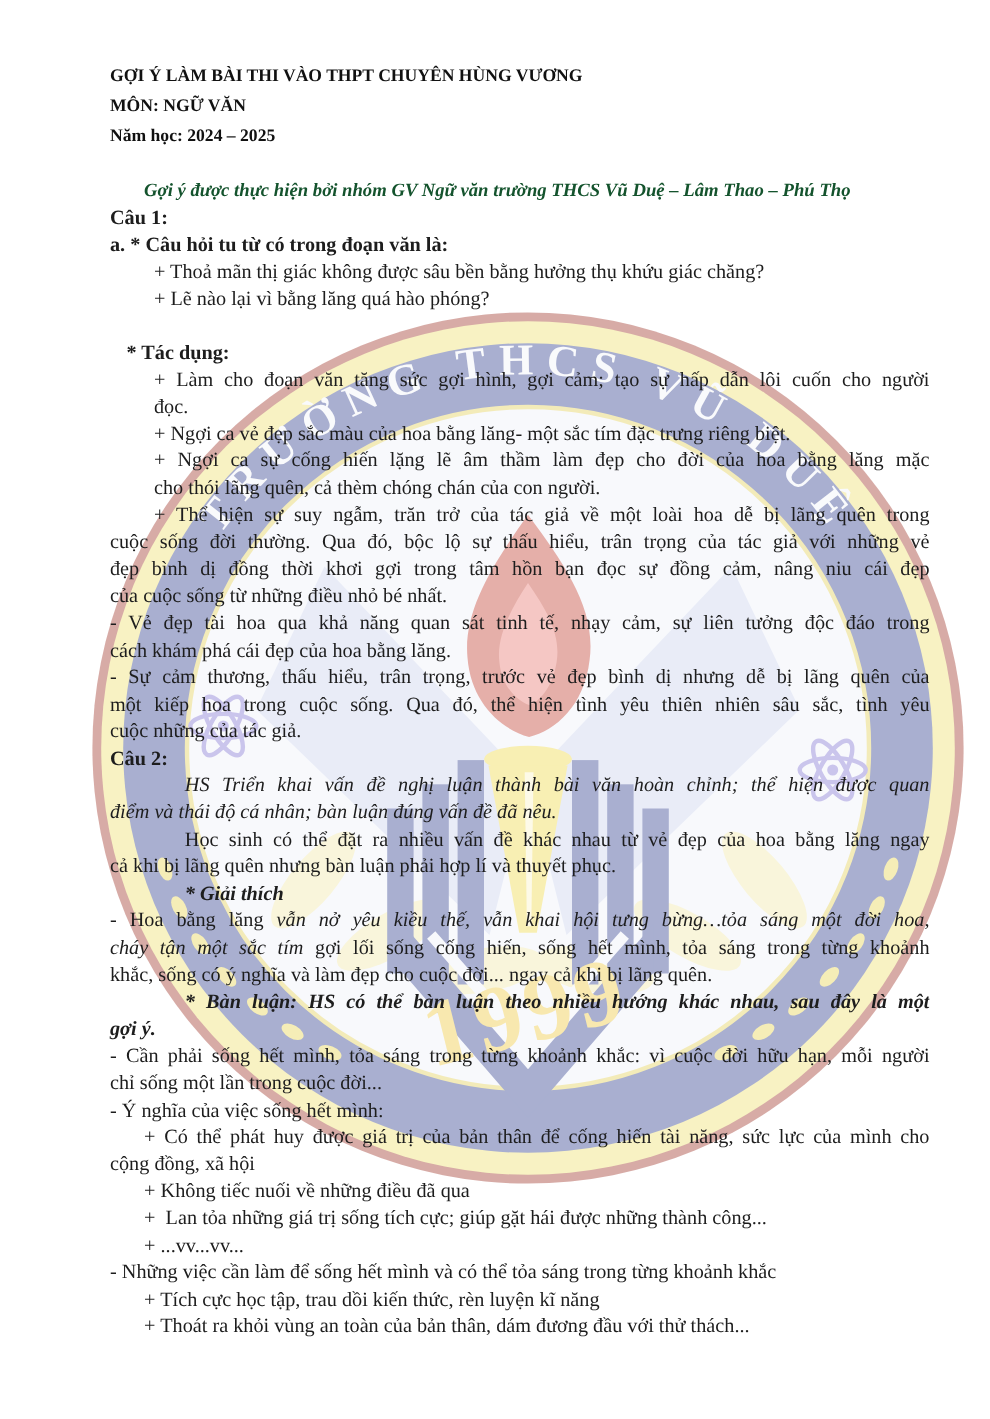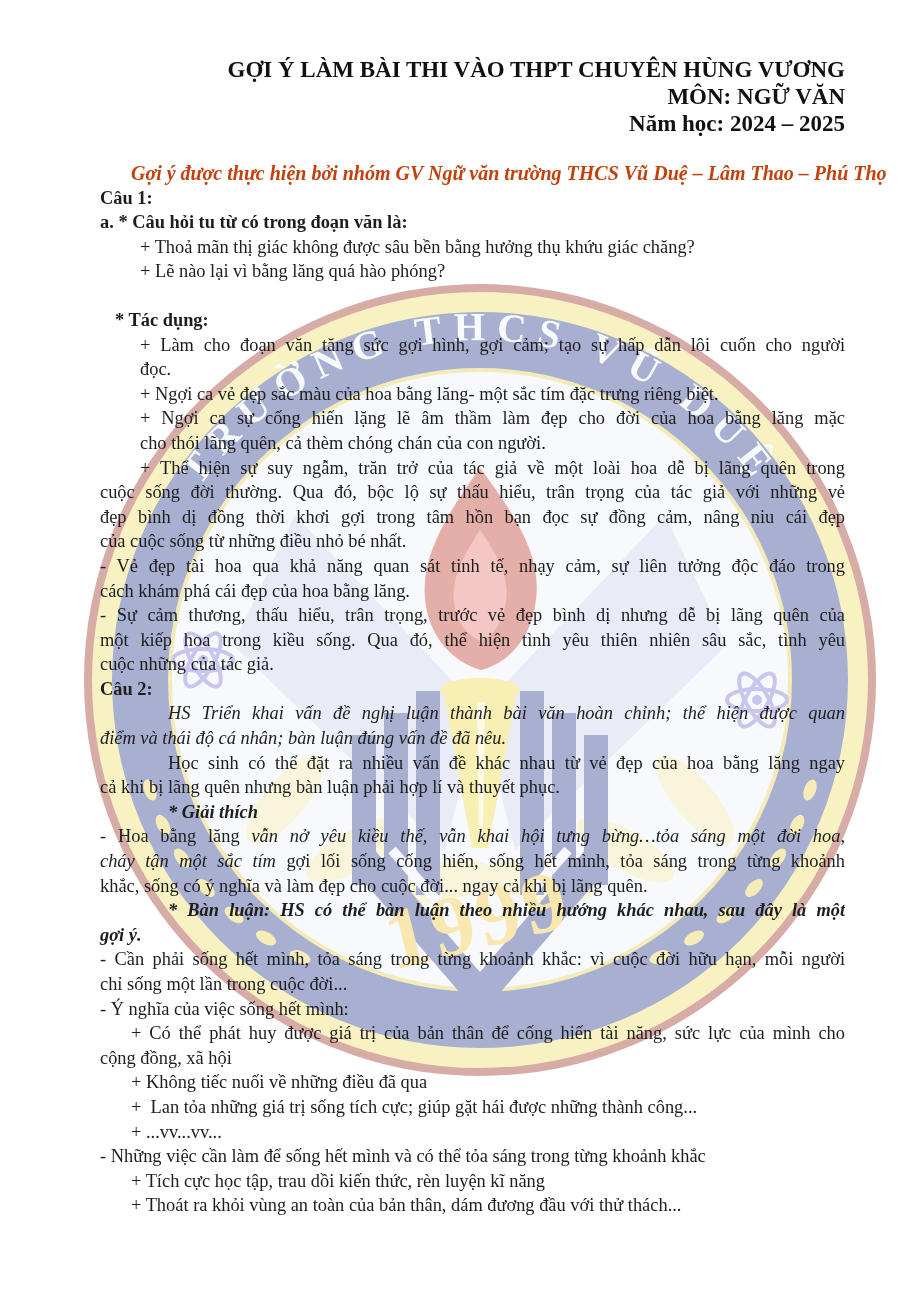--- a/index.html
+++ b/index.html
@@ -5,27 +5,27 @@
   html,body{margin:0;padding:0;background:#e9e9e9;}
   .page{
     width:900px;height:1290px;position:relative;margin:0 auto;
     background:#ffffff;overflow:hidden;
     font-family:"Liberation Serif","DejaVu Serif",serif;
     color:#1d1d1d;
   }
   .watermark{position:absolute;left:0;top:0;width:900px;height:1290px;z-index:1;pointer-events:none;}
   .content{position:absolute;left:0;top:0;right:0;z-index:2;padding:56px 55px 0 100px;}
   .title-line{
-    text-align:right;font-weight:bold;font-size:23px;line-height:27px;
+    text-align:left;font-weight:bold;font-size:16px;line-height:27px;
     color:#111;white-space:nowrap;
   }
   .gap{height:24px;}
   .credit{
-    font-size:20px;line-height:24.6px;height:24.6px;
-    font-weight:bold;font-style:italic;color:#c2410c;
+    font-size:17px;line-height:24.6px;height:24.6px;
+    font-weight:bold;font-style:italic;color:#14532d;
     padding-left:31px;white-space:nowrap;
   }
   .bline{font-size:18.4px;line-height:24.6px;height:24.6px;white-space:nowrap;}
   .bline.j{white-space:normal;text-align:justify;text-align-last:justify;overflow:hidden;}
   .i0{padding-left:0;}
   .i1{padding-left:15px;margin-top:24px;}
   .i2{padding-left:40px;}
   .i3{padding-left:68px;}
   .i4{padding-left:31px;}
   .b{font-weight:bold;}
@@ -141,21 +141,21 @@
         <div class="bline i2"><span>+ Ngợi ca vẻ đẹp sắc màu của hoa bằng lăng- một sắc tím đặc trưng riêng biệt.</span></div>
         <div class="bline i2 j"><span>+ Ngợi ca sự cống hiến lặng lẽ âm thầm làm đẹp cho đời của hoa bằng lăng mặc</span></div>
         <div class="bline i2"><span>cho thói lãng quên, cả thèm chóng chán của con người.</span></div>
         <div class="bline i2 j"><span>+ Thể hiện sự suy ngẫm, trăn trở của tác giả về một loài hoa dễ bị lãng quên trong</span></div>
         <div class="bline i0 j"><span>cuộc sống đời thường. Qua đó, bộc lộ sự thấu hiểu, trân trọng của tác giả với những vẻ</span></div>
         <div class="bline i0 j"><span>đẹp bình dị đồng thời khơi gợi trong tâm hồn bạn đọc sự đồng cảm, nâng niu cái đẹp</span></div>
         <div class="bline i0"><span>của cuộc sống từ những điều nhỏ bé nhất.</span></div>
         <div class="bline i0 j"><span>- Vẻ đẹp tài hoa qua khả năng quan sát tinh tế, nhạy cảm, sự liên tưởng độc đáo trong</span></div>
         <div class="bline i0"><span>cách khám phá cái đẹp của hoa bằng lăng.</span></div>
         <div class="bline i0 j"><span>- Sự cảm thương, thấu hiểu, trân trọng, trước vẻ đẹp bình dị nhưng dễ bị lãng quên của</span></div>
-        <div class="bline i0 j"><span>một kiếp hoa trong kiều sống. Qua đó, thể hiện tình yêu thiên nhiên sâu sắc, tình yêu</span></div>
+        <div class="bline i0 j"><span>một kiếp hoa trong cuộc sống. Qua đó, thể hiện tình yêu thiên nhiên sâu sắc, tình yêu</span></div>
         <div class="bline i0"><span>cuộc những của tác giả.</span></div>
         <div class="bline i0"><span class="b u">Câu 2:</span></div>
         <div class="bline i3 j"><span class="it">HS Triển khai vấn đề nghị luận thành bài văn hoàn chỉnh; thể hiện được quan</span></div>
         <div class="bline i0"><span class="it">điểm và thái độ cá nhân; bàn luận đúng vấn đề đã nêu.</span></div>
         <div class="bline i3 j"><span>Học sinh có thể đặt ra nhiều vấn đề khác nhau từ vẻ đẹp của hoa bằng lăng ngay</span></div>
         <div class="bline i0"><span>cả khi bị lãng quên nhưng bàn luận phải hợp lí và thuyết phục.</span></div>
         <div class="bline i3"><span class="b it">* Giải thích</span></div>
         <div class="bline i0 j"><span>- Hoa bằng lăng </span><span class="it">vẫn nở yêu kiều thế, vẫn khai hội tưng bừng…tỏa sáng một đời hoa,</span></div>
         <div class="bline i0 j"><span class="it">cháy tận một sắc tím</span><span> gợi lối sống cống hiến, sống hết mình, tỏa sáng trong từng khoảnh</span></div>
         <div class="bline i0"><span>khắc, sống có ý nghĩa và làm đẹp cho cuộc đời... ngay cả khi bị lãng quên.</span></div>

